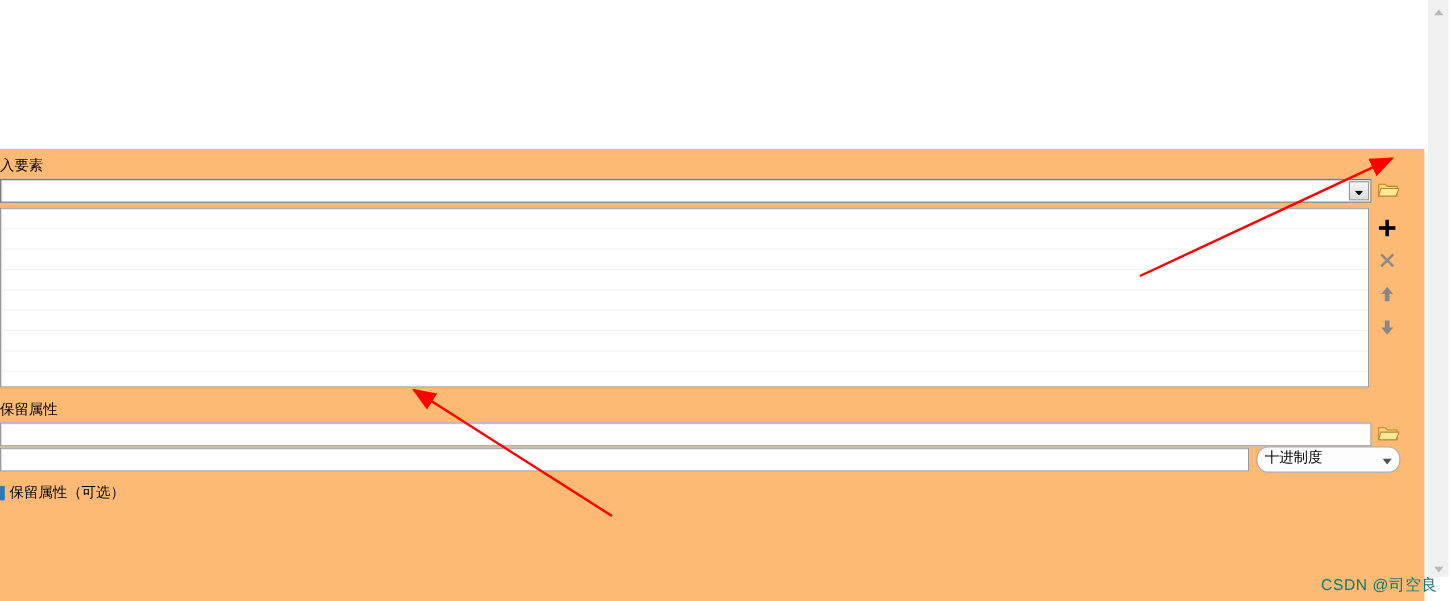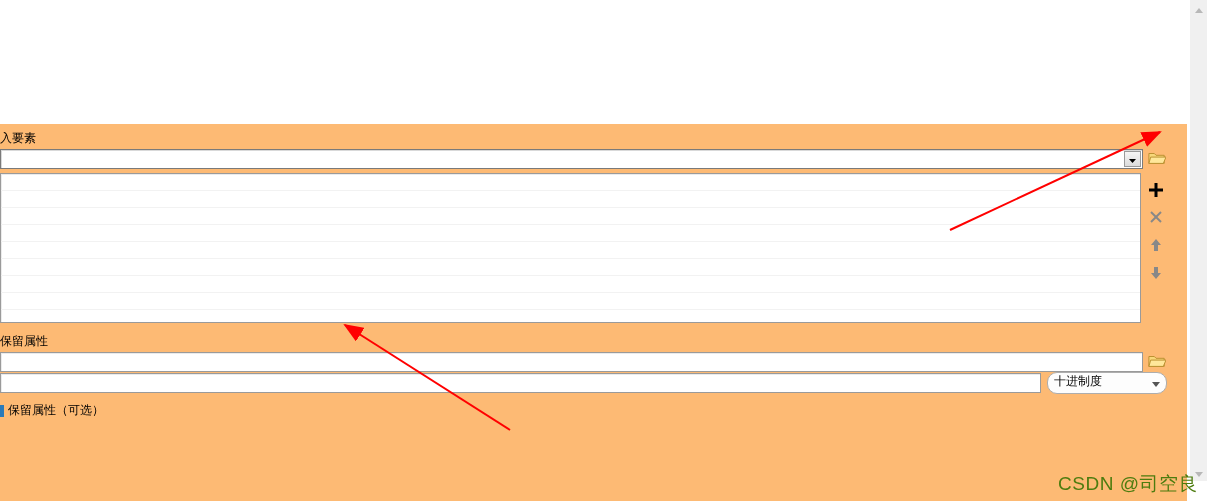--- a/index.html
+++ b/index.html
@@ -210,22 +210,22 @@
       left: 0; top: 0;
       width: 1210px;
       height: 501px;
       pointer-events: none;
     }
     
     .watermark {
       position: absolute;
       right: 12px;
       bottom: 4px;
-      font-size: 19px;
-      color: #4d7c0f;
+      font-size: 13px;
+      color: #0f766e;
       font-family: "Microsoft YaHei", Arial, sans-serif;
       letter-spacing: 0.5px;
     }
   </style>
 </head>
 <body>
 
 <div class="canvas">
 
   <div class="whitespace-top"></div>

